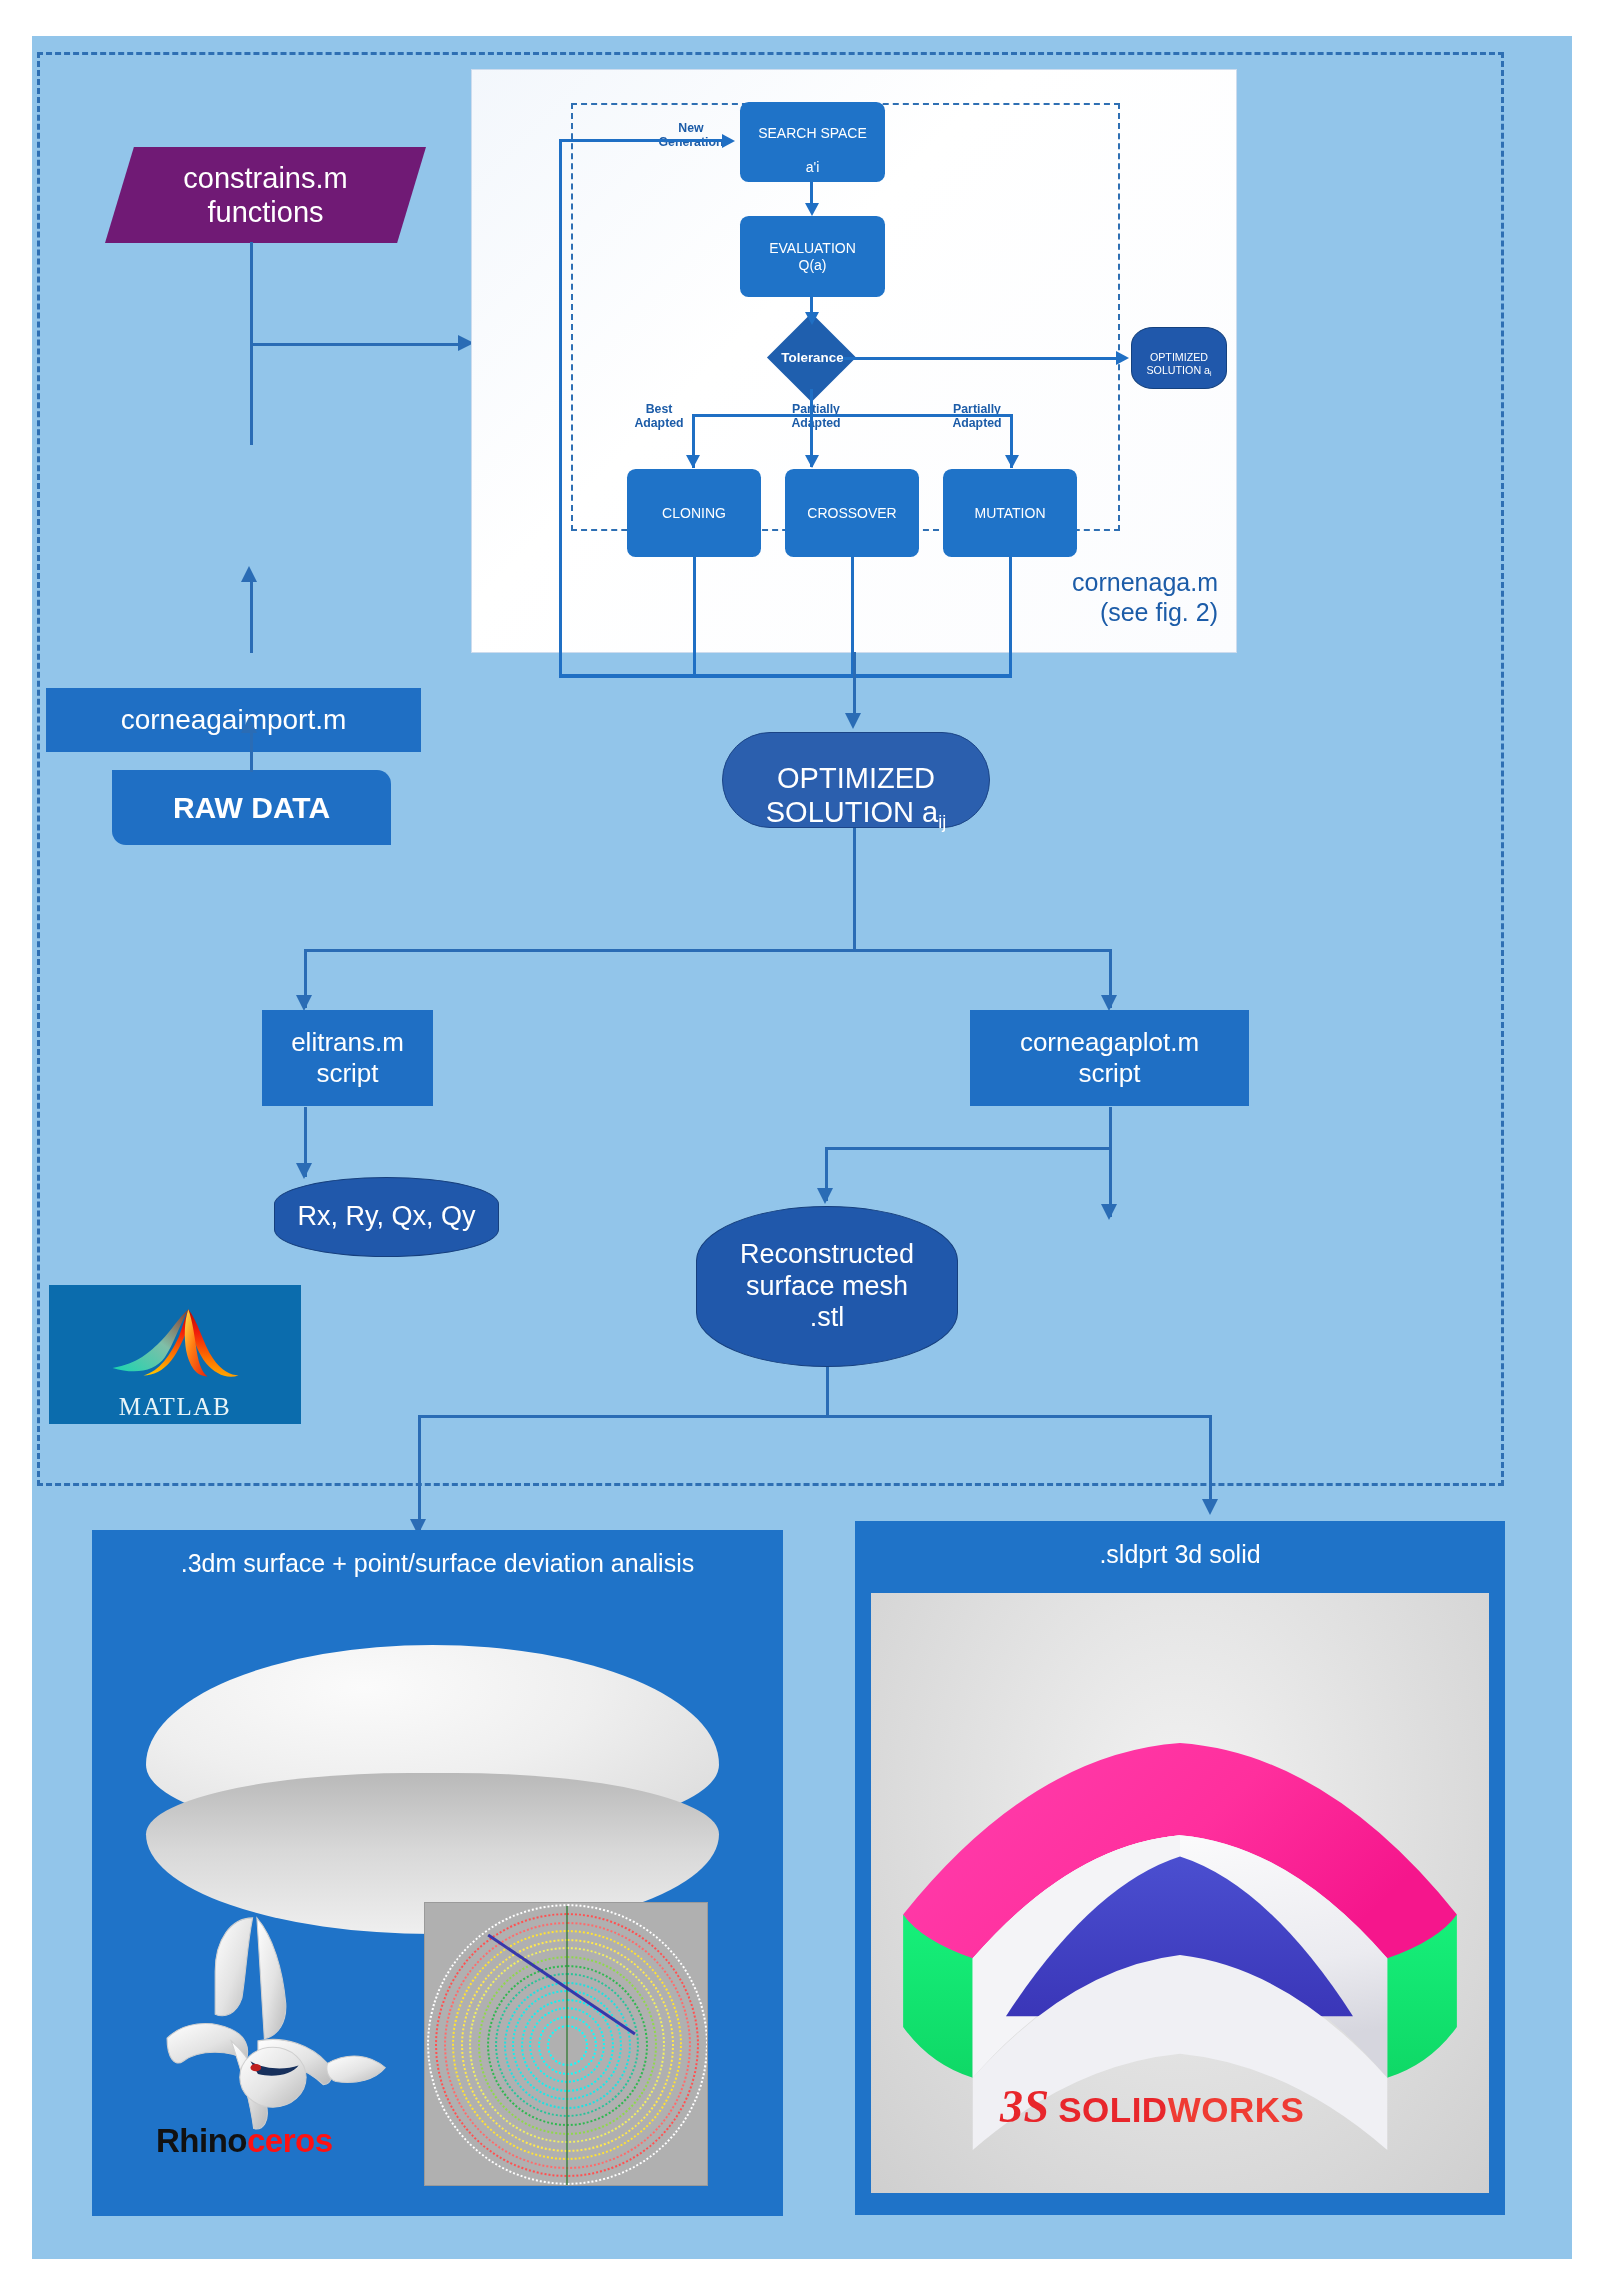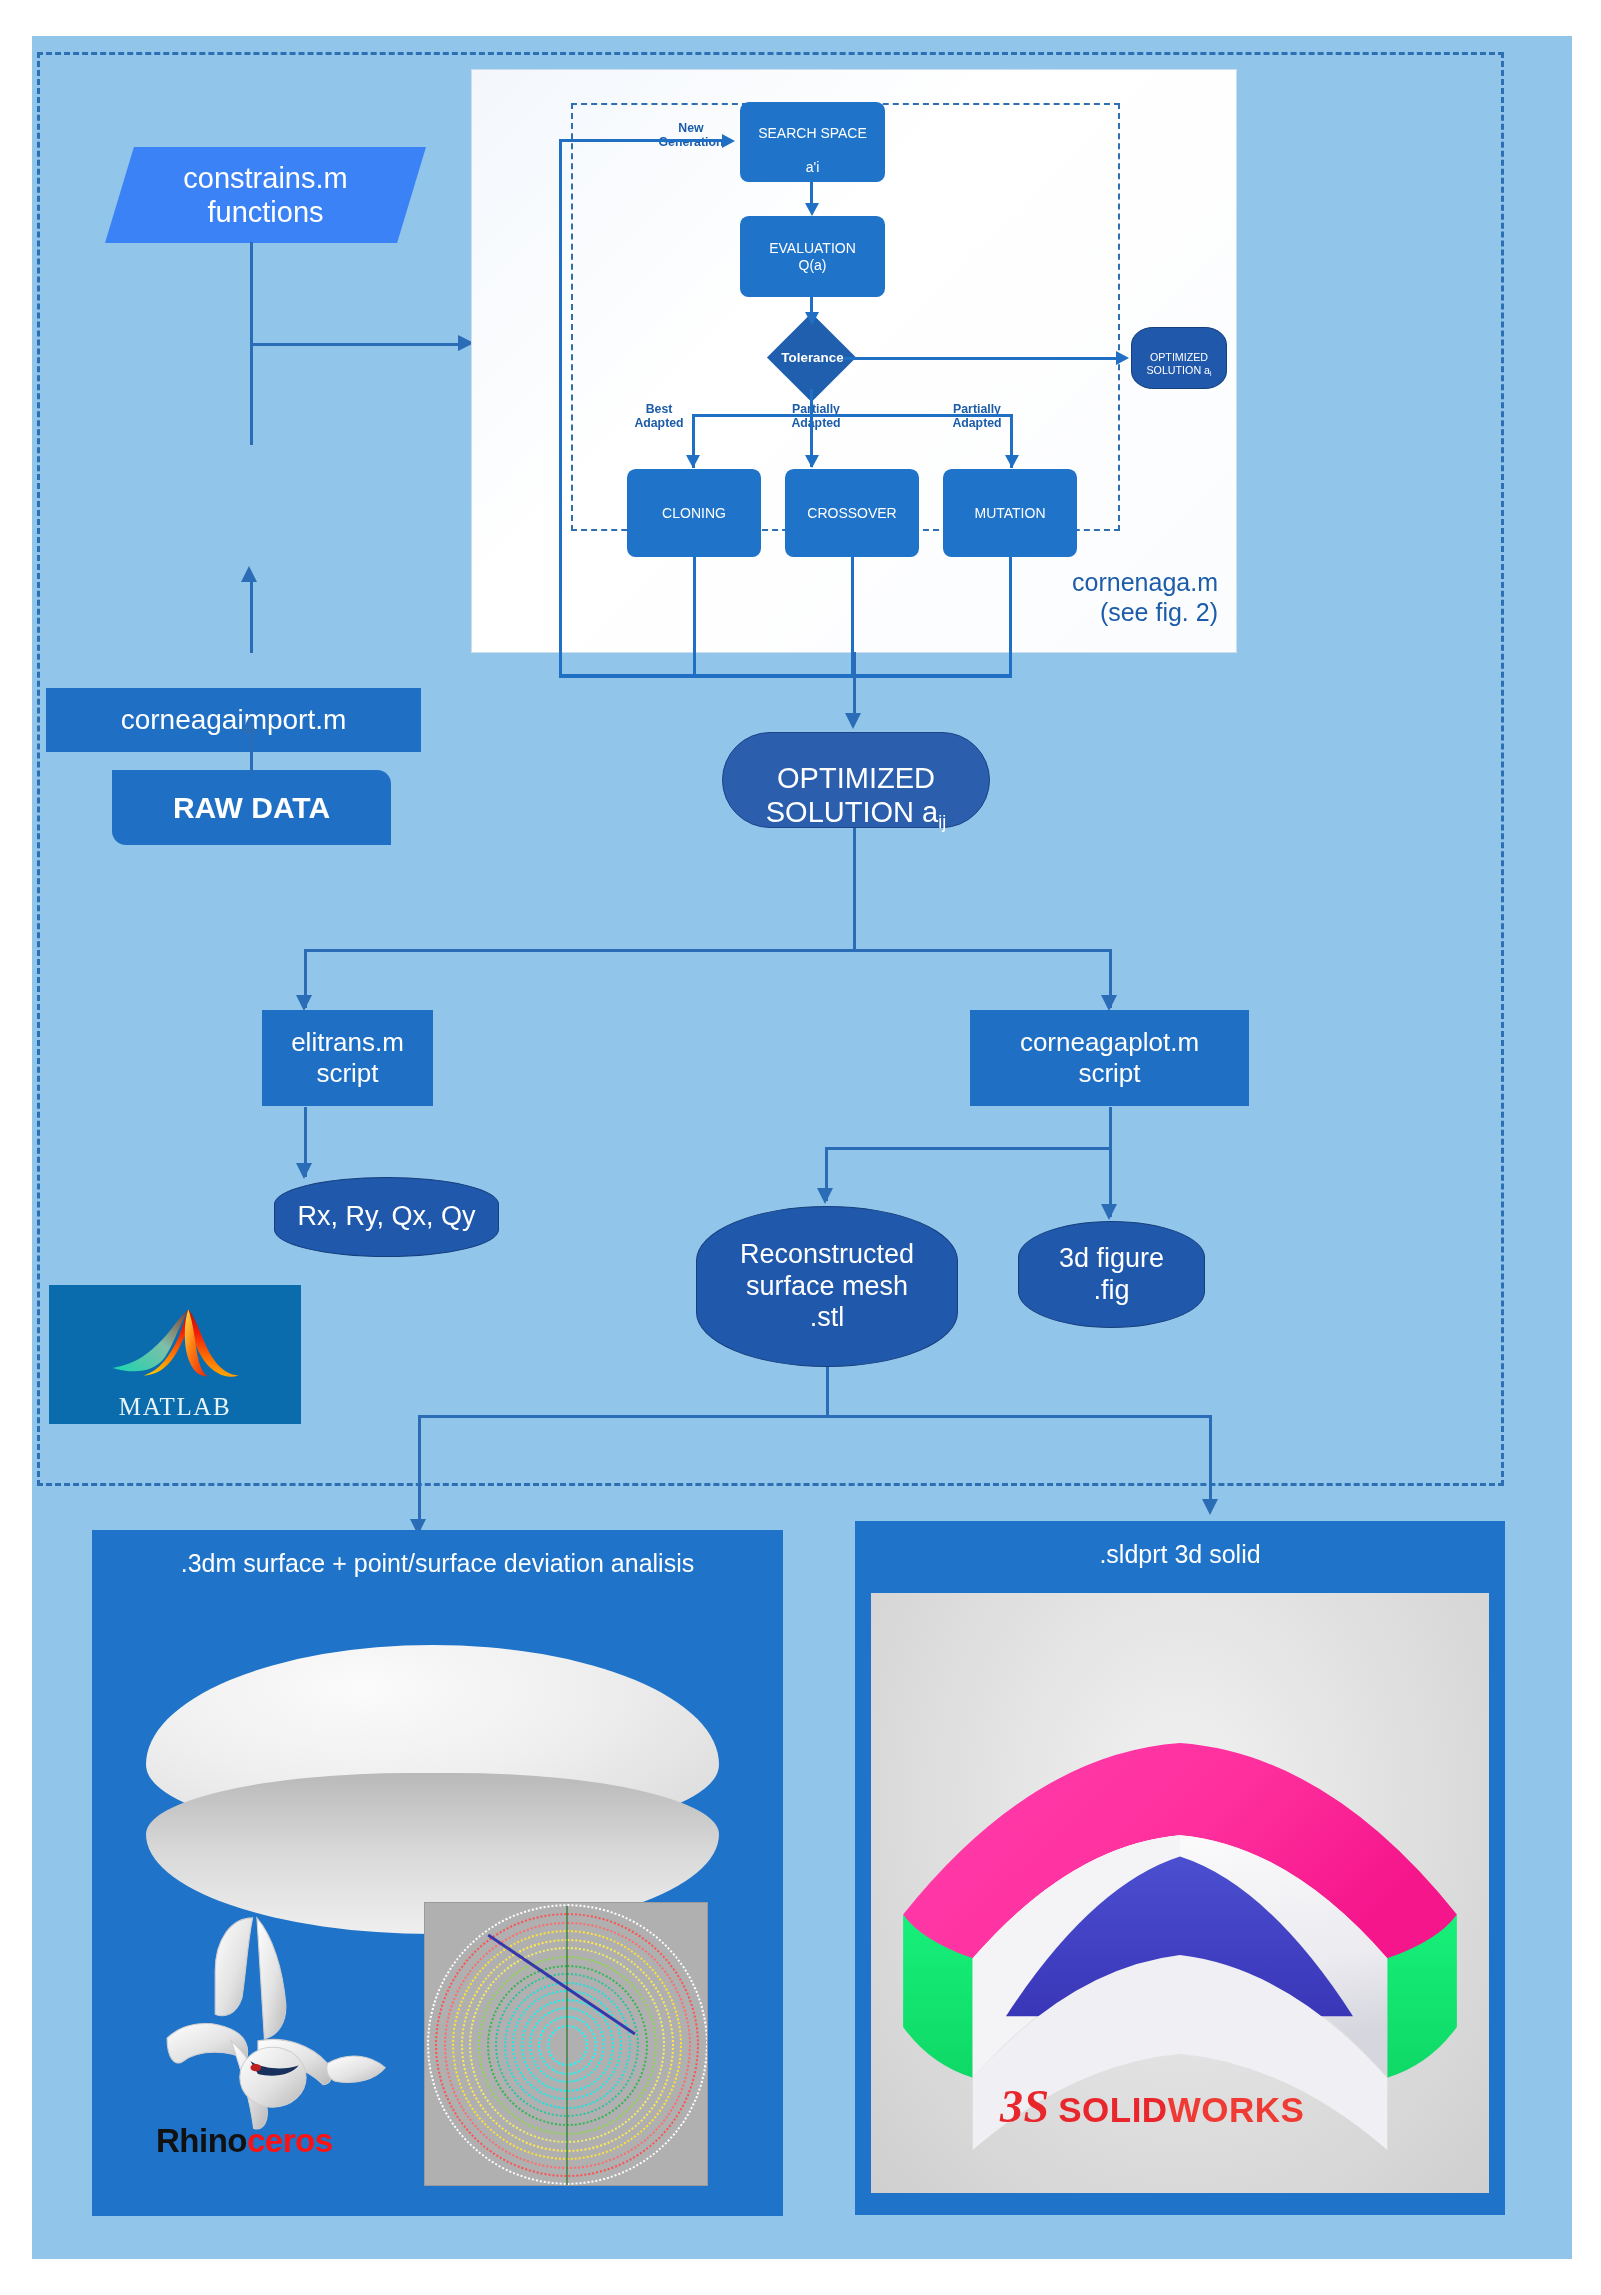--- a/index.html
+++ b/index.html
@@ -25,21 +25,21 @@
     position:absolute;
     box-sizing:border-box;
     display:flex;align-items:center;justify-content:center;
     text-align:center;
     color:#ffffff;
     line-height:1.18;
     white-space:pre-line;
   }
   
   .para{
-    background:#3b82f6;
+    background:#701a75;
     clip-path:polygon(9% 0,100% 0,91% 100%,0 100%);
   }
   
   .rect{background:#1f6fc4;}
   
   .term{
     background:#2058ab;
     border:1.6px solid #163f7d;
     border-radius:50%/34%;
   }
@@ -312,22 +312,20 @@
   <div class="arrow-d" style="left:817px;top:1188px;"></div>
   <div class="line" style="left:1109px;top:1147px;width:2.7px;height:70px;"></div>
   <div class="arrow-d" style="left:1101px;top:1204px;"></div>
 
   <div class="node term" style="left:274px;top:1177px;width:225px;height:80px;font-size:27px;">Rx, Ry, Qx, Qy</div>
 
   <div class="node term" style="left:696px;top:1206px;width:262px;height:161px;font-size:27px;">Reconstructed
 surface mesh
 .stl</div>
 
-  <div class="node term" style="left:1018px;top:1221px;width:187px;height:107px;font-size:27px;">3d figure
-.fig</div>
 
   <div class="line" style="left:826px;top:1367px;width:2.7px;height:51px;"></div>
   <div class="line" style="left:418px;top:1415px;width:794px;height:3.2px;"></div>
   <div class="line" style="left:418px;top:1415px;width:2.7px;height:117px;"></div>
   <div class="arrow-d" style="left:410px;top:1519px;"></div>
   <div class="line" style="left:1209px;top:1415px;width:2.7px;height:96px;"></div>
   <div class="arrow-d" style="left:1202px;top:1499px;"></div>
 
   <div id="matlab-logo">
     <svg width="134" height="88" viewBox="0 0 250 165">

